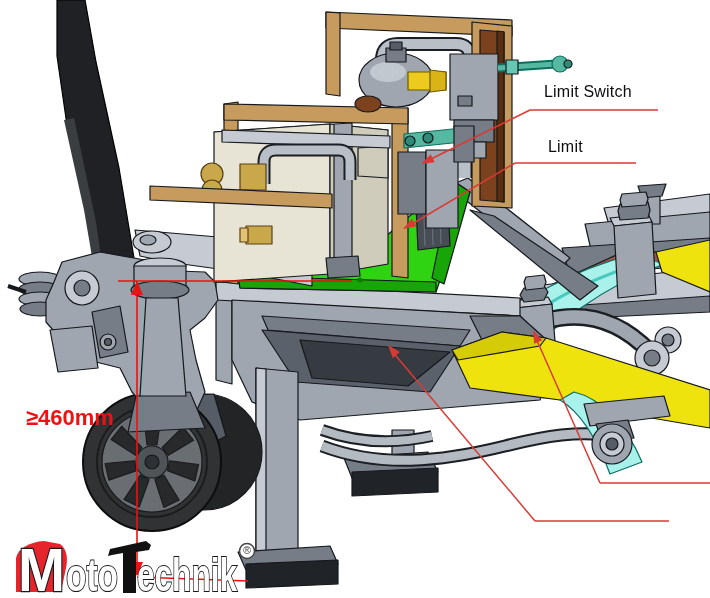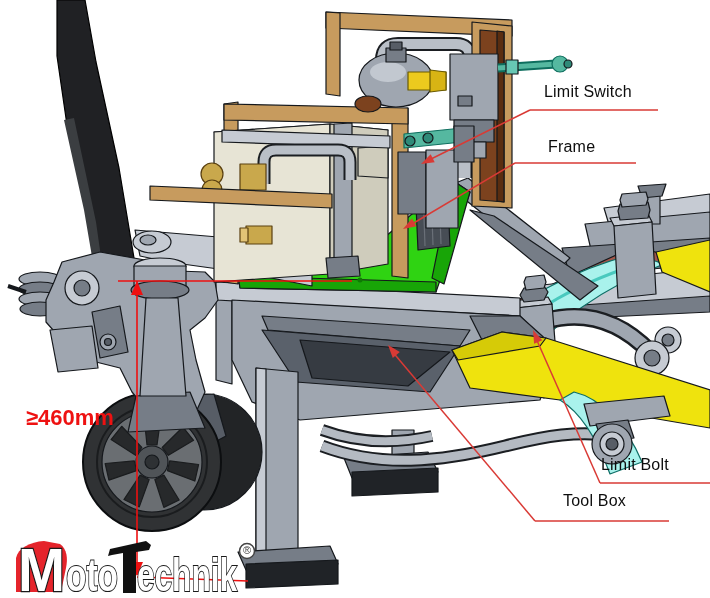--- a/index.html
+++ b/index.html
@@ -275,17 +275,15 @@
     <text x="18" y="591" font-size="62" font-weight="bold" fill="#ffffff" stroke="#1a1a1a" stroke-width="2.4" style="paint-order:stroke" textLength="47" lengthAdjust="spacingAndGlyphs" font-family="Liberation Sans, sans-serif">M</text>
     <text x="66" y="591" font-size="47" font-weight="bold" fill="#ffffff" stroke="#1a1a1a" stroke-width="2" style="paint-order:stroke" textLength="52" lengthAdjust="spacingAndGlyphs" font-family="Liberation Sans, sans-serif">oto</text>
     <path fill="#111" stroke="none" d="M108,556 L110,549 L146,541 L151,545 L149,550 L136,552 L136,593 L123,593 L123,553 L112,555 Z"></path>
     <text x="137" y="591" font-size="47" font-weight="bold" fill="#ffffff" stroke="#1a1a1a" stroke-width="2" style="paint-order:stroke" textLength="100" lengthAdjust="spacingAndGlyphs" font-family="Liberation Sans, sans-serif">echnik</text>
     <circle cx="247" cy="551" r="7.5" fill="#fff" stroke="#444" stroke-width="1.5"></circle>
     <text x="247" y="551" font-size="11" fill="#444" text-anchor="middle" dominant-baseline="middle" font-family="Liberation Sans, sans-serif" stroke="none">®</text>
   </g>
 </svg>
 
   <div class="lbl" style="left:544px;top:83px">Limit Switch</div>
-  <div class="lbl" style="left:548px;top:138px">Frame</div>
-  <div class="lbl" style="left:601px;top:456px">Limit Bolt</div>
-  <div class="lbl" style="left:563px;top:492px">Tool Box</div>
+  <div class="lbl" style="left:548px;top:138px">Limit</div>
   <div class="dim-lbl" style="left:26px;top:405px">≥460mm</div>
 </div>
 
 </body></html>

